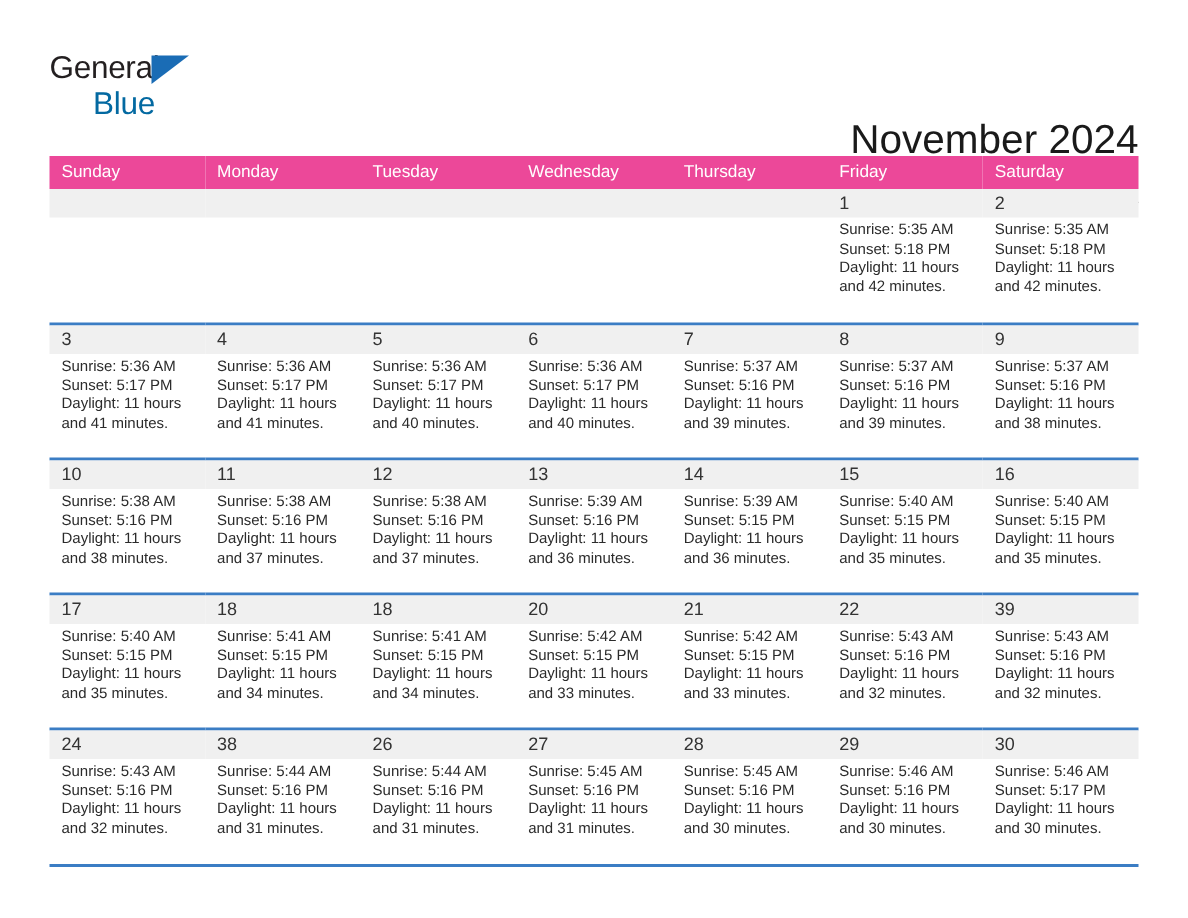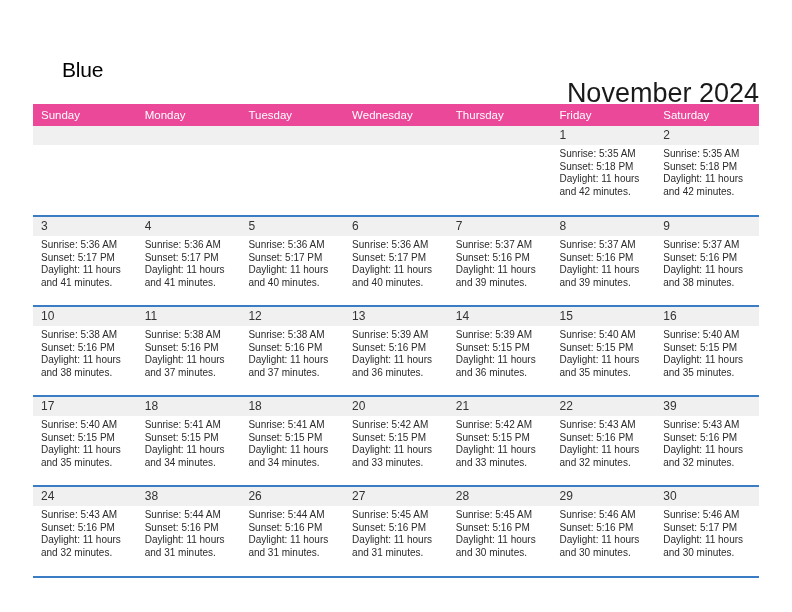--- a/index.html
+++ b/index.html
@@ -59,21 +59,21 @@
     height: 0;
     border-left: 25px solid #1a6cb5;
     border-bottom: 19px solid transparent;
   }
   .brand-blue {
     position: absolute;
     left: 29px;
     top: 24px;
     font-size: 21px;
     letter-spacing: -0.2px;
-    color: #000000;
+    color: #0369a1;
     font-family: "Liberation Sans", sans-serif;
   }
 
   .titles {
     position: absolute;
     right: 0;
     top: 0;
     text-align: right;
   }
   .cal-title {
@@ -161,20 +161,24 @@
   }
 </style>
 </head>
 <body>
 
 <div class="page">
 
   <div class="header">
 
     <div class="brand">
+      <div class="brand-row1">
+        <span class="brand-general">General</span>
+        <span class="brand-triangle"></span>
+      </div>
       <span class="brand-blue">Blue</span>
     </div>
 
     <div class="titles">
       <div class="cal-title">November 2024</div>
       <div class="cal-subtitle">Potosi, Rivas, Nicaragua</div>
     </div>
 
   </div>
 

